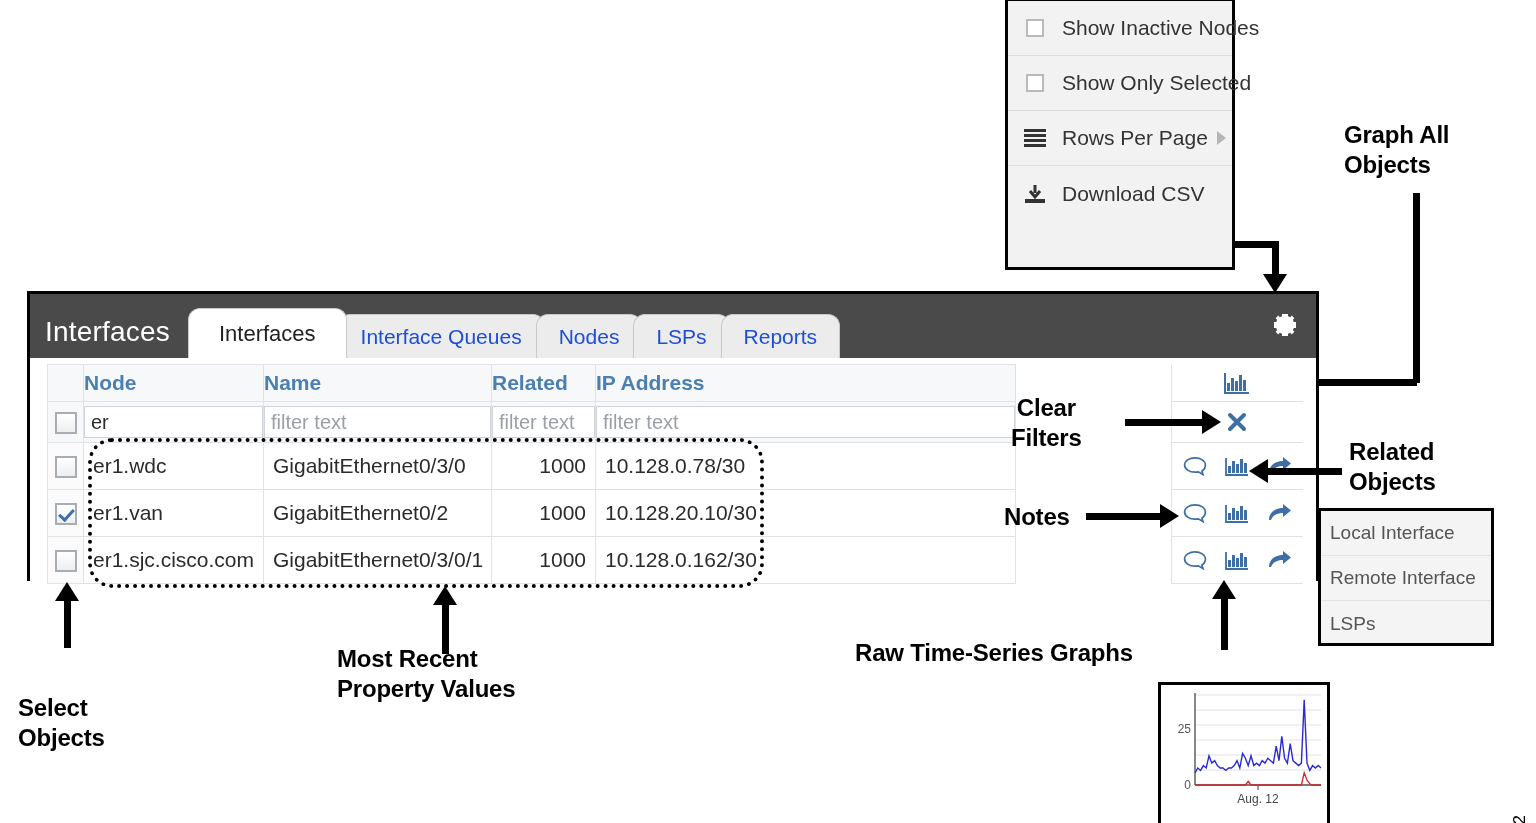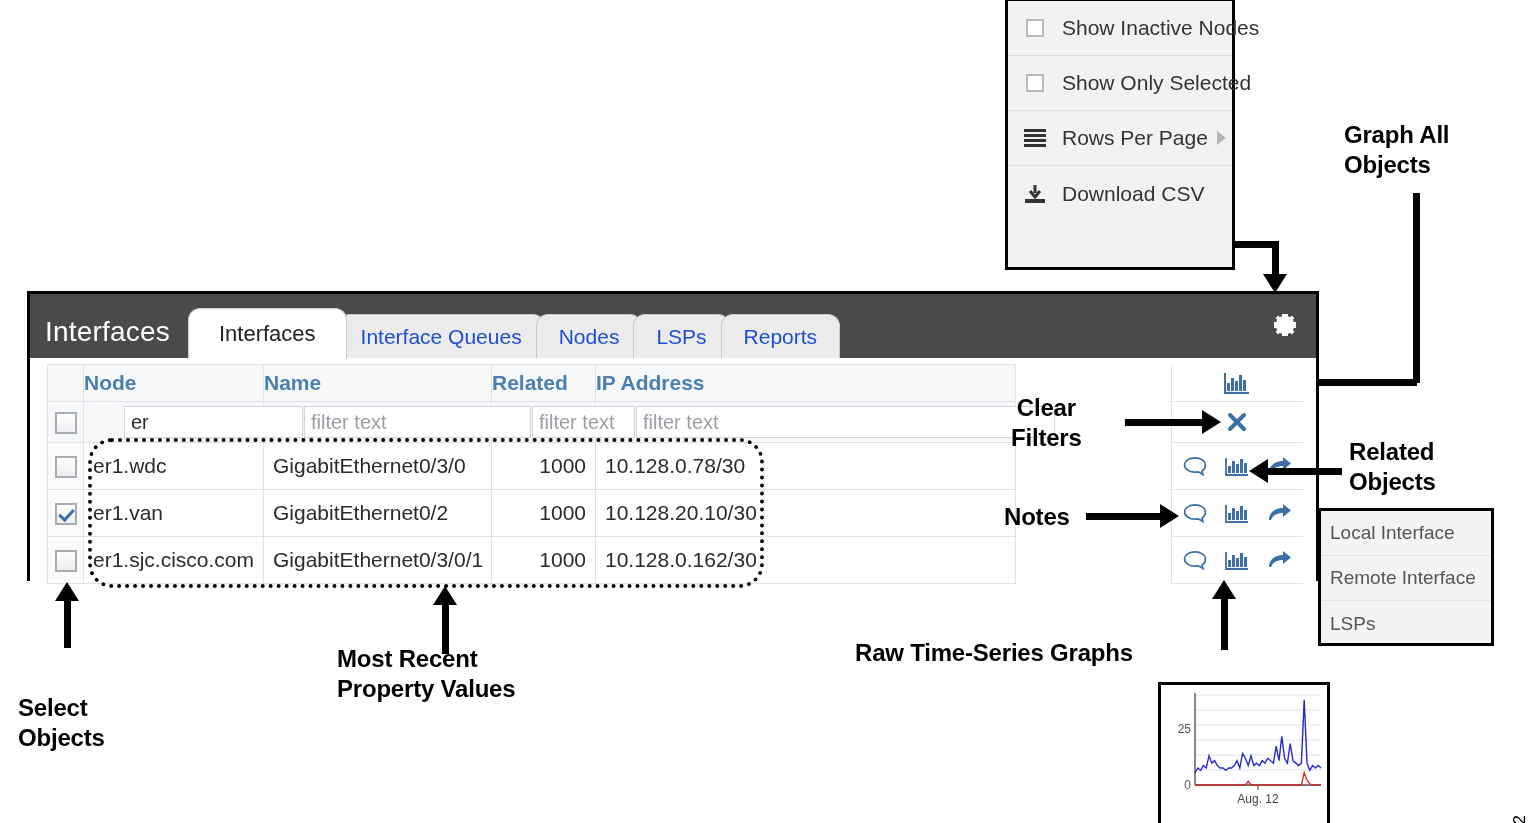--- a/index.html
+++ b/index.html
@@ -235,21 +235,20 @@
     width: 100%;
     height: 32px;
     box-sizing: border-box;
     border: 1px solid #cfd4da;
     background: #fff;
     font-family: "Liberation Sans", sans-serif;
     font-size: 20px;
     color: #2b2b2b;
     padding: 0 6px;
     outline: none;
-    margin-left: 40px;
   }
   .filter-in::placeholder { color: #9aa0a6; }
   .col-chk { width: 36px; }
   .col-node { width: 180px; }
   .col-name { width: 228px; }
   .col-cap  { width: 104px; }
   .col-ip   { width: 420px; }
   .col-gap  { width: 156px; }
   .col-act  { width: 131px; }
 

